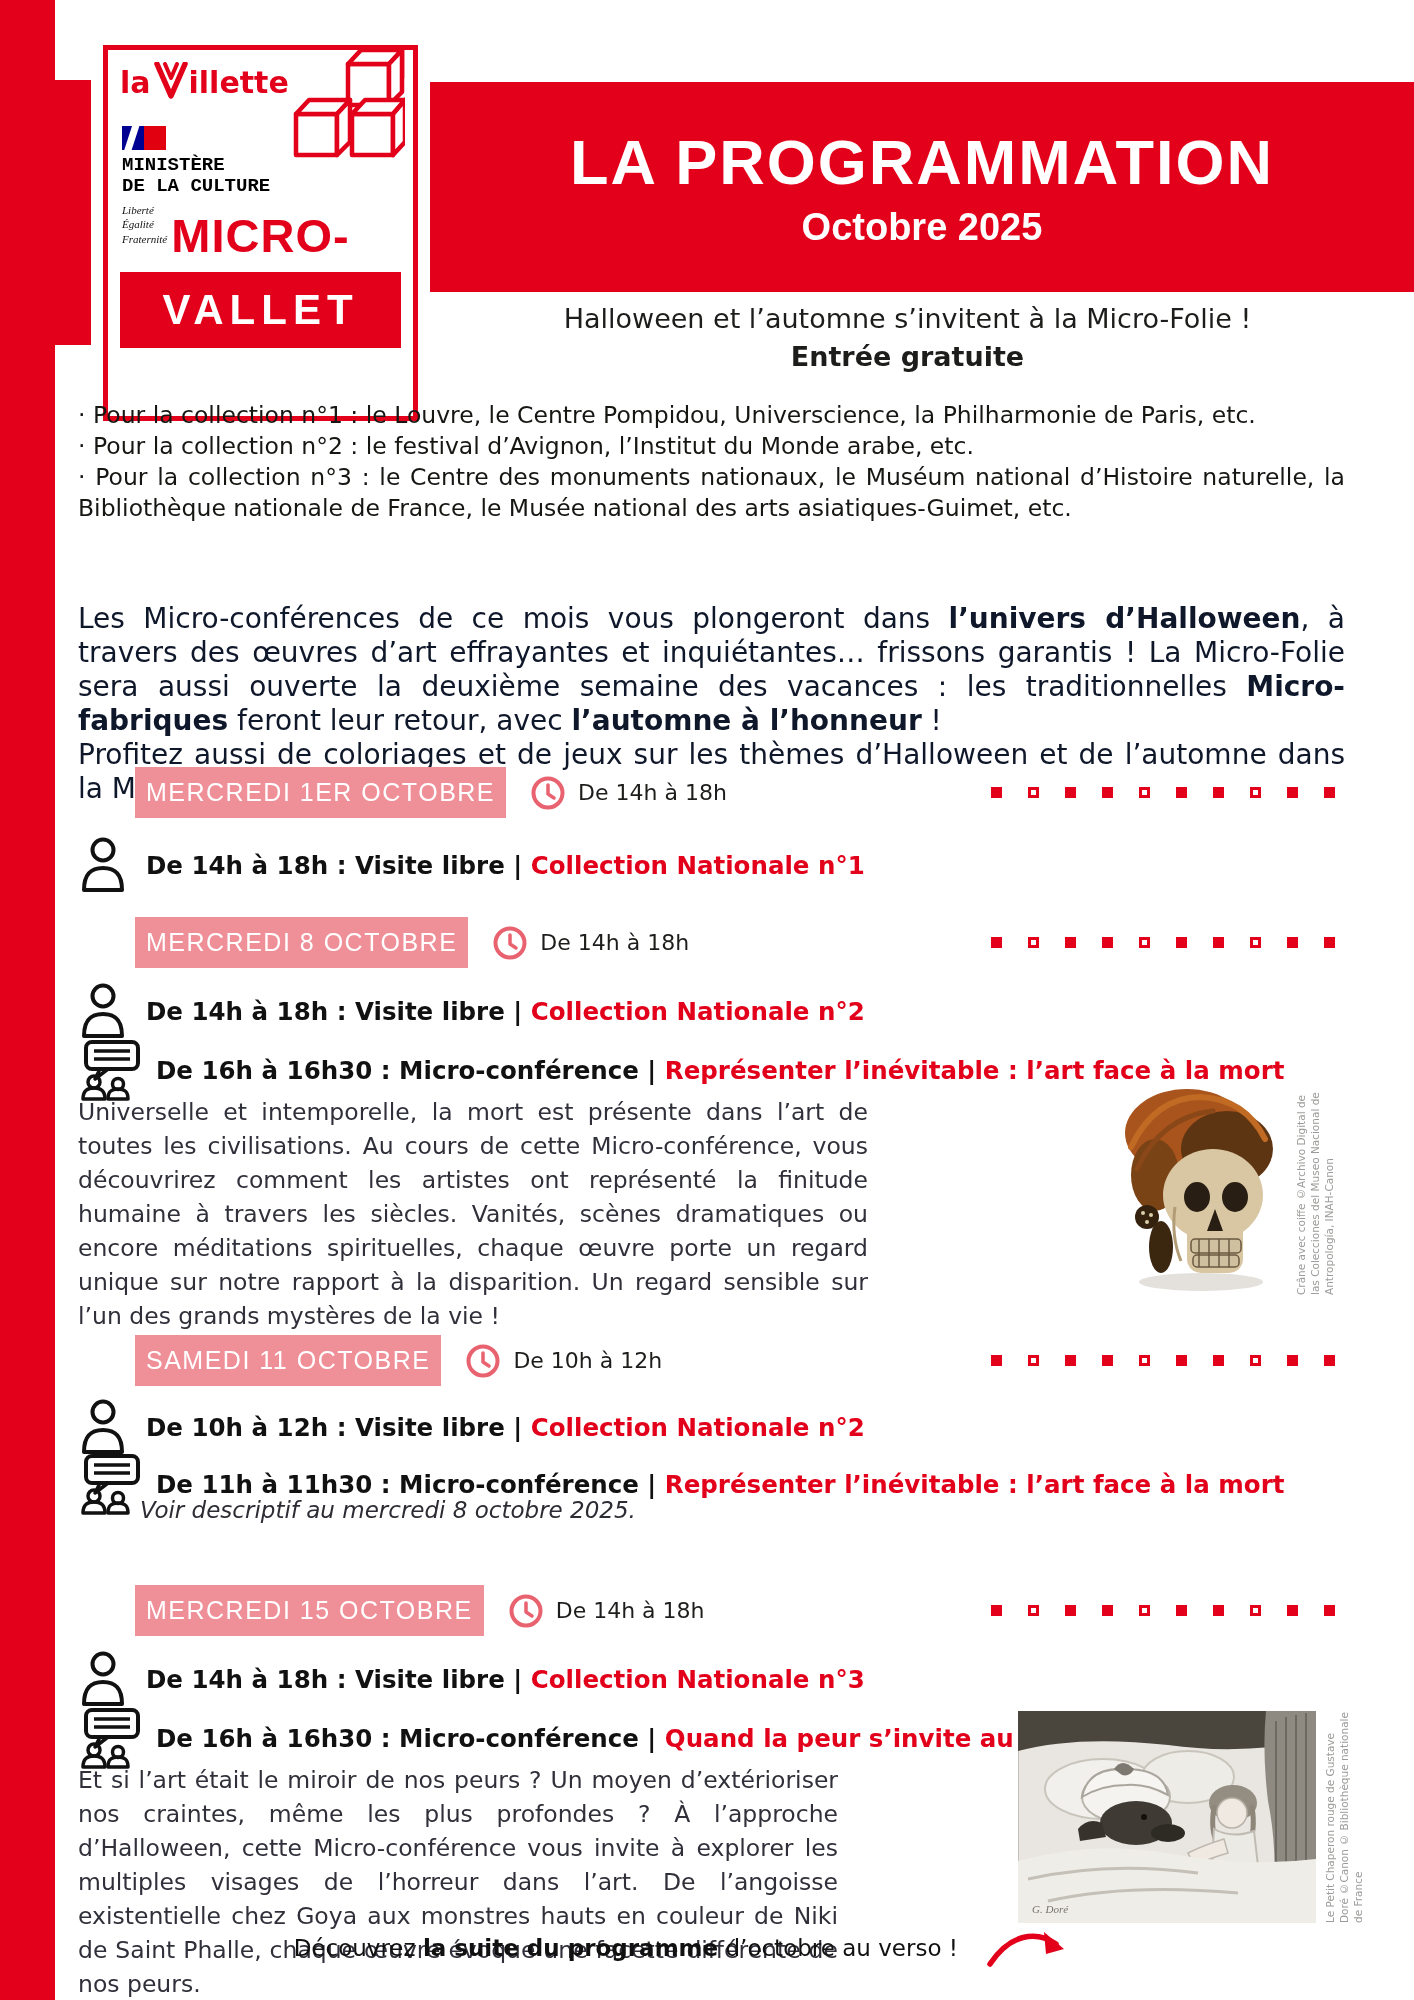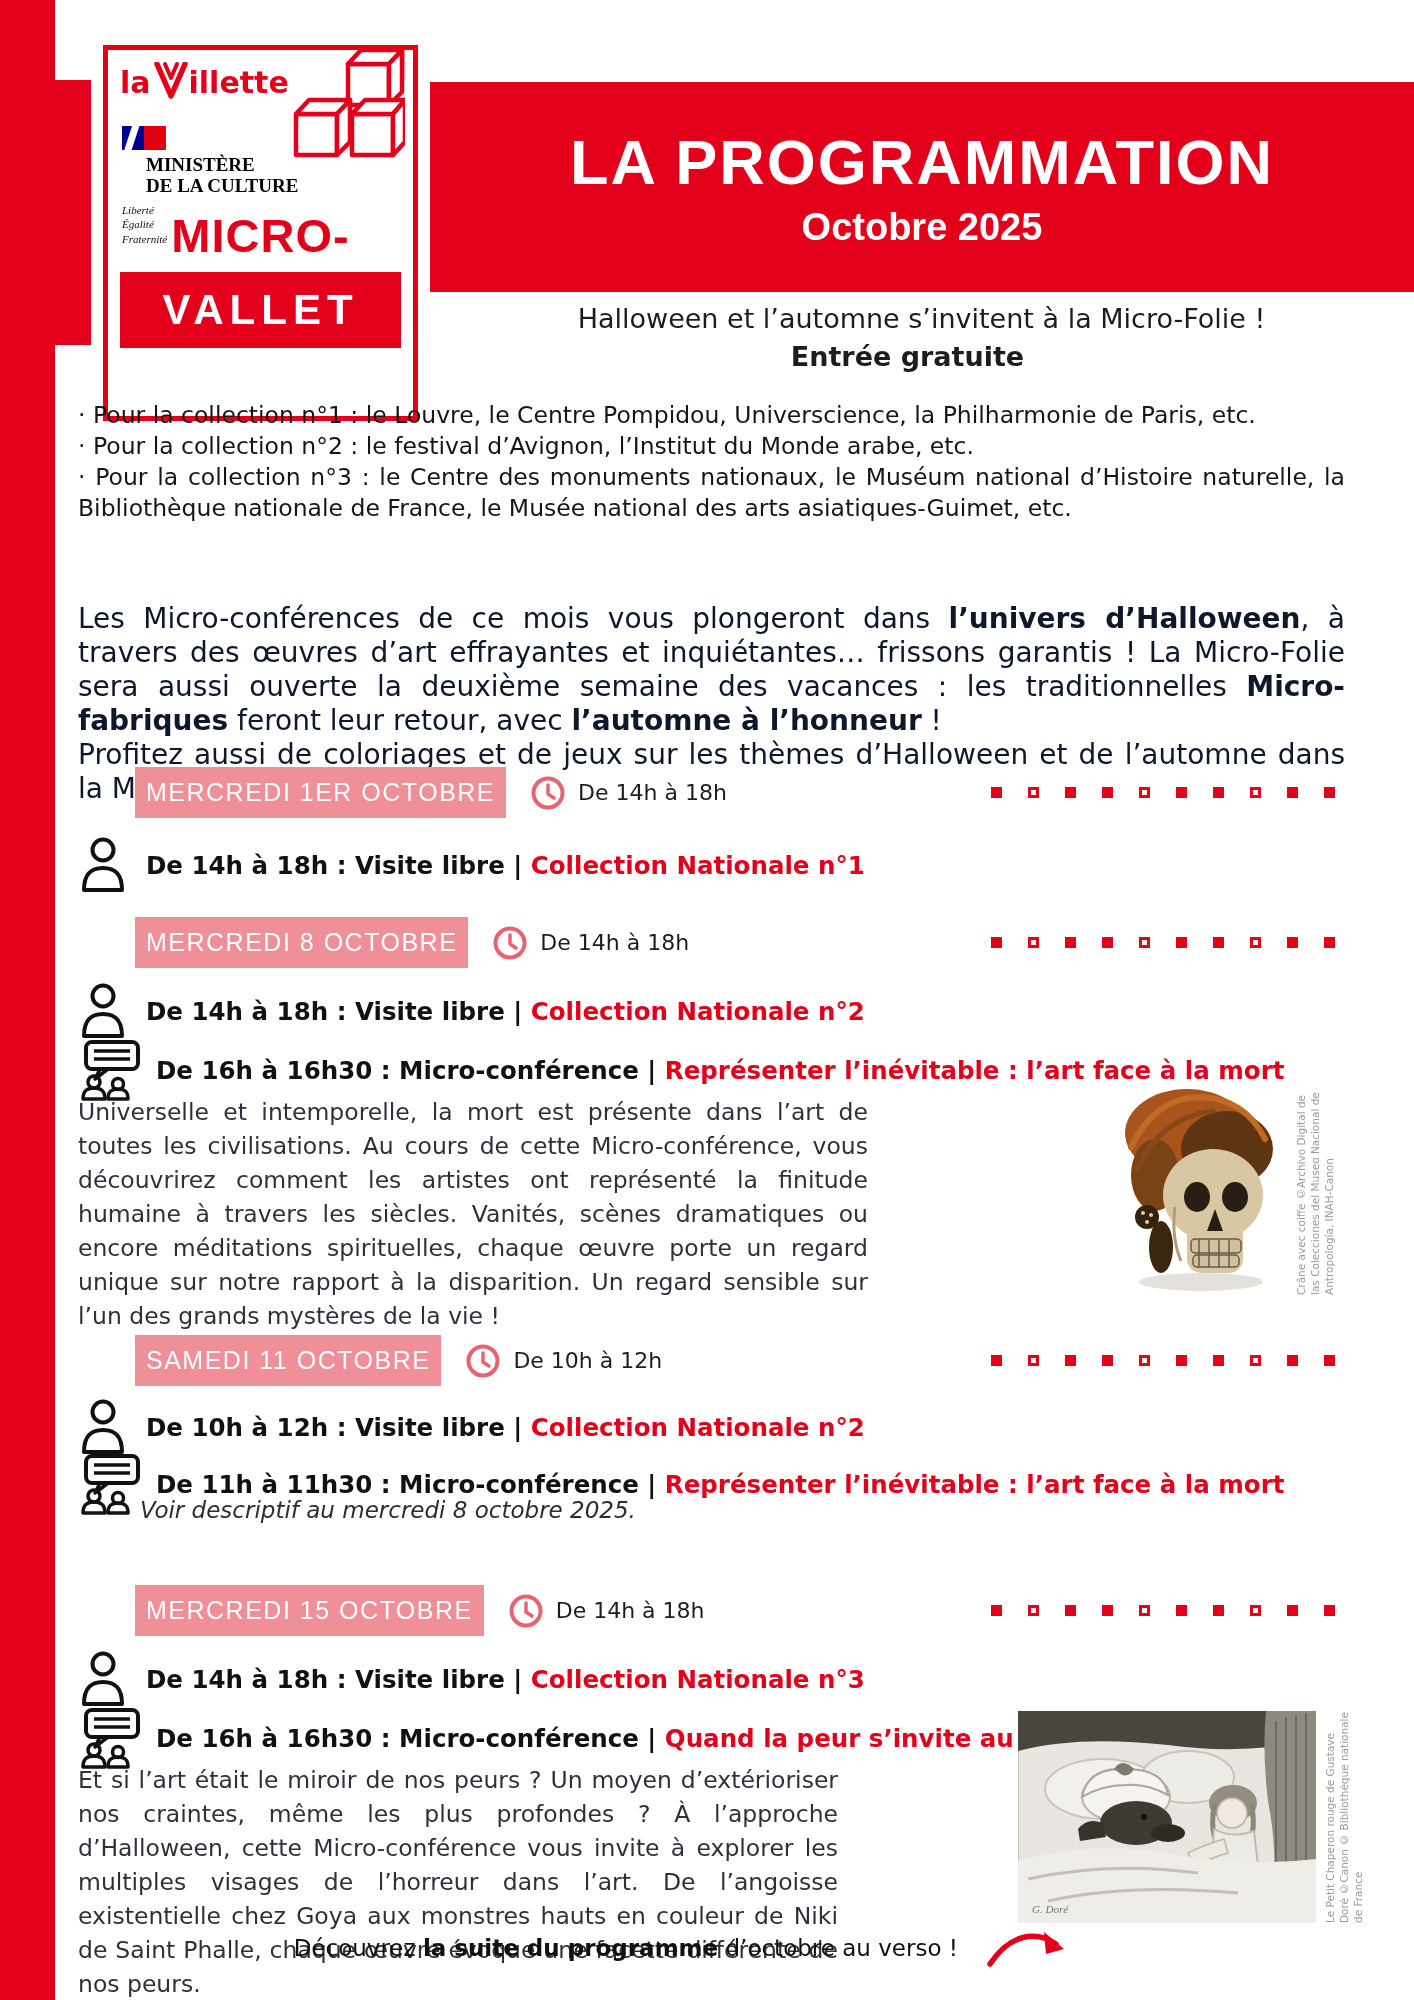--- a/index.html
+++ b/index.html
@@ -12,33 +12,33 @@
   .bar-step{position:absolute;left:55px;top:80px;width:36px;height:265px;background:#e2001a;}
   
   .logo-frame{position:absolute;left:103px;top:45px;width:315px;height:376px;border:5px solid #e2001a;box-sizing:border-box;background:#fff;}
   .villette{position:absolute;left:12px;top:12px;display:flex;align-items:flex-end;color:#e2001a;font-weight:bold;font-size:30px;line-height:1;}
   .villette .vmark{margin:0 1px -2px 3px;}
   .ministere{position:absolute;left:14px;top:76px;}
   .flag{width:44px;height:24px;display:flex;margin-bottom:5px;}
   .flag .b{width:22px;height:24px;background:#000091;position:relative;overflow:hidden;}
   .flag .b::after{content:"";position:absolute;left:6px;top:-4px;width:7px;height:34px;background:#fff;transform:rotate(18deg);}
   .flag .r{width:22px;height:24px;background:#e1000f;}
-  .min-txt{font-family:Liberation Serif, serif;font-weight:bold;font-size:19px;line-height:1.08;color:#000;margin-left:24px;}
+  .min-txt{font-family:Liberation Mono, monospace;font-weight:bold;font-size:19px;line-height:1.08;color:#000;}
   .devise{margin-top:7px;font-family:"Liberation Serif",serif;font-style:italic;font-size:11px;line-height:1.3;color:#111;}
   .micro-folie{position:absolute;left:0;top:158px;width:100%;text-align:center;color:#e2001a;
     font-family:"Liberation Sans",sans-serif;font-weight:bold;font-size:47px;letter-spacing:1px;}
   .vallet-box{position:absolute;left:12px;right:12px;top:222px;height:76px;background:#e2001a;display:flex;align-items:center;justify-content:center;}
   .vallet-box span{color:#fff;font-family:"Liberation Sans",sans-serif;font-weight:bold;font-size:42px;letter-spacing:6px;}
   .cubes{position:absolute;top:-4px;right:8px;}
   
   .banner{position:absolute;left:430px;top:82px;width:984px;height:210px;background:#e2001a;
     display:flex;flex-direction:column;align-items:center;justify-content:center;color:#fff;}
   .banner .t1{font-family:"Liberation Sans",sans-serif;font-weight:bold;font-size:63px;letter-spacing:2px;}
   .banner .t2{font-family:"Liberation Sans",sans-serif;font-weight:bold;font-size:38px;margin-top:8px;}
-  .tagline{position:absolute;left:444px;top:303px;width:955px;text-align:center;font-size:27px;color:#1d1d1b;}
+  .tagline{position:absolute;left:430px;top:303px;width:955px;text-align:center;font-size:27px;color:#1d1d1b;}
   .free{position:absolute;left:430px;top:341px;width:955px;text-align:center;font-size:27px;font-weight:bold;color:#1d1d1b;}
   
   .col{position:absolute;left:78px;top:398px;width:1267px;}
   .col > div{position:absolute;left:0;width:1267px;}
   p{margin:0;}
   .jtext{text-align:justify;}
   .intro{top:2px;font-size:23.5px;line-height:31px;color:#161613;}
   .para2{top:204px;font-size:28px;line-height:34px;color:#0f172a;}
   .b{font-weight:bold;}
   .rb{font-weight:bold;color:#e2001a;}

